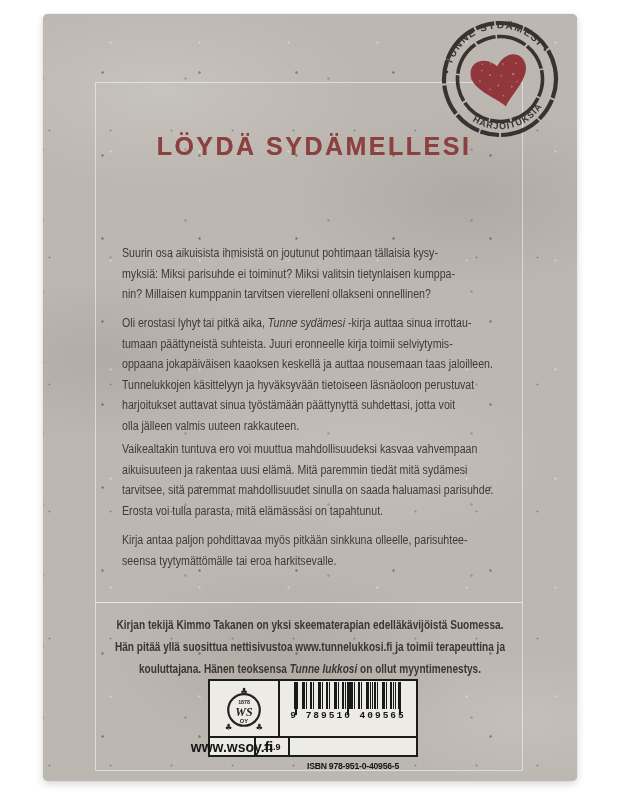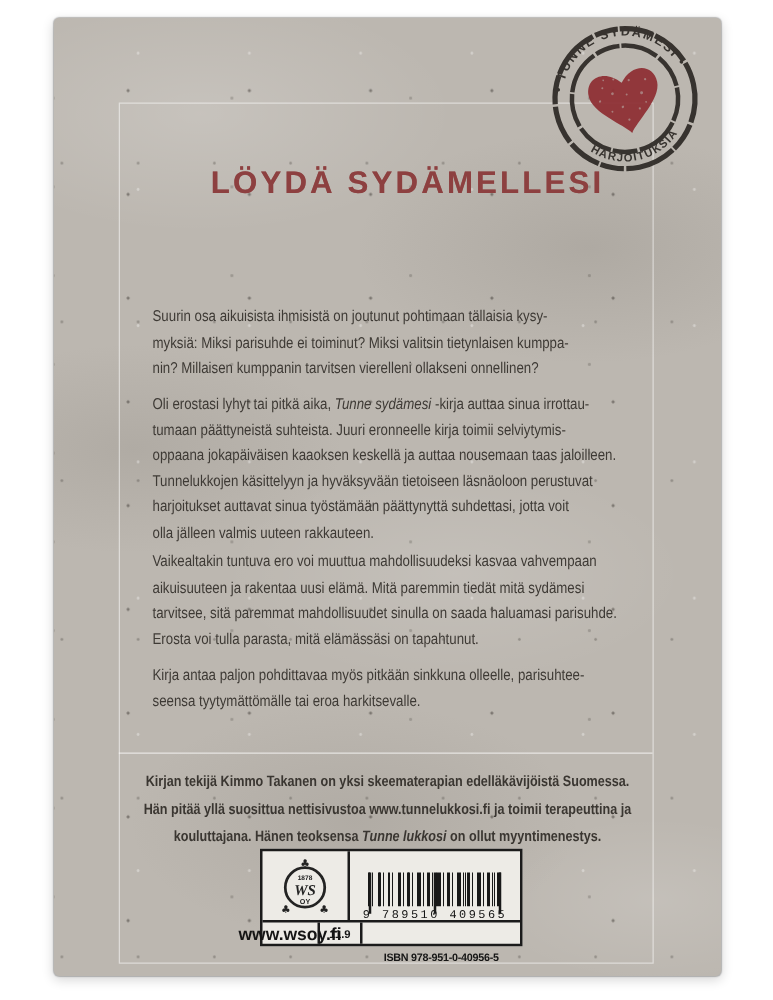--- a/index.html
+++ b/index.html
@@ -36,21 +36,21 @@
   }
   .frame{
     position:absolute;left:52px;top:68px;width:426px;height:687px;
     border:1px solid rgba(255,255,255,.5);pointer-events:none;
   }
   
   .stamp{position:absolute;left:395px;top:3px;width:124px;height:124px;transform:rotate(-12deg);opacity:.93;}
   .stamp svg{display:block;width:124px;height:124px;}
   
   .title{
-    position:absolute;left:16px;top:114px;width:100%;text-align:center;
+    position:absolute;left:4px;top:114px;width:100%;text-align:center;
     color:#8d4040;font-weight:bold;font-size:25px;line-height:37px;letter-spacing:2.5px;
     text-shadow:0 0 .5px rgba(141,64,64,.6);
   }
   
   .bodycol{
     position:absolute;left:79px;top:0;width:480px;
     transform:scaleX(.85);transform-origin:0 0;
     color:#3e3a35;font-size:12.5px;line-height:20.5px;
   }
   .para{position:absolute;left:0;width:480px;}
@@ -63,21 +63,21 @@
     transform:scaleX(.84);transform-origin:50% 0;
     color:#3a3631;font-weight:bold;font-size:12px;line-height:22px;
   }
   
   .bcbox{
     position:absolute;left:165px;top:665px;width:210px;height:78px;box-sizing:border-box;
     background:#edebe6;border:2px solid #1b1b1b;display:flex;flex-direction:column;
   }
   .bc-top{flex:1;display:flex;min-height:0;}
   .cell-logo{width:68px;border-right:2px solid #1b1b1b;display:flex;align-items:center;justify-content:center;}
-  .cell-bars{flex:1;position:relative;padding-top:17px;}
+  .cell-bars{flex:1;position:relative;padding-top:1px;font-weight:bold;}
   .bars{position:relative;width:108px;height:27px;margin:0 auto;
     background-image:
       repeating-linear-gradient(90deg,#191919 0 2px,transparent 2px 3.5px,#191919 3.5px 4.5px,transparent 4.5px 8px,#191919 8px 11px,transparent 11px 12.5px,#191919 12.5px 13.5px,transparent 13.5px 16px),
       repeating-linear-gradient(90deg,transparent 0 9px,#191919 9px 10px,transparent 10px 23px);
   }
   .guard{position:absolute;top:0;width:2px;height:33px;background:#191919;}
   .g1{left:1px;} .g2{left:53px;} .g3{left:105px;}
   .digits{margin-top:1px;text-align:center;font-size:9.5px;letter-spacing:2px;color:#161616;font-family:"Liberation Mono","DejaVu Sans Mono",monospace;}
   .bc-bottom{height:17px;border-top:2px solid #1b1b1b;display:flex;font-weight:bold;color:#151515;}
   .bc-bottom .cell{display:flex;align-items:center;justify-content:center;box-sizing:border-box;}

